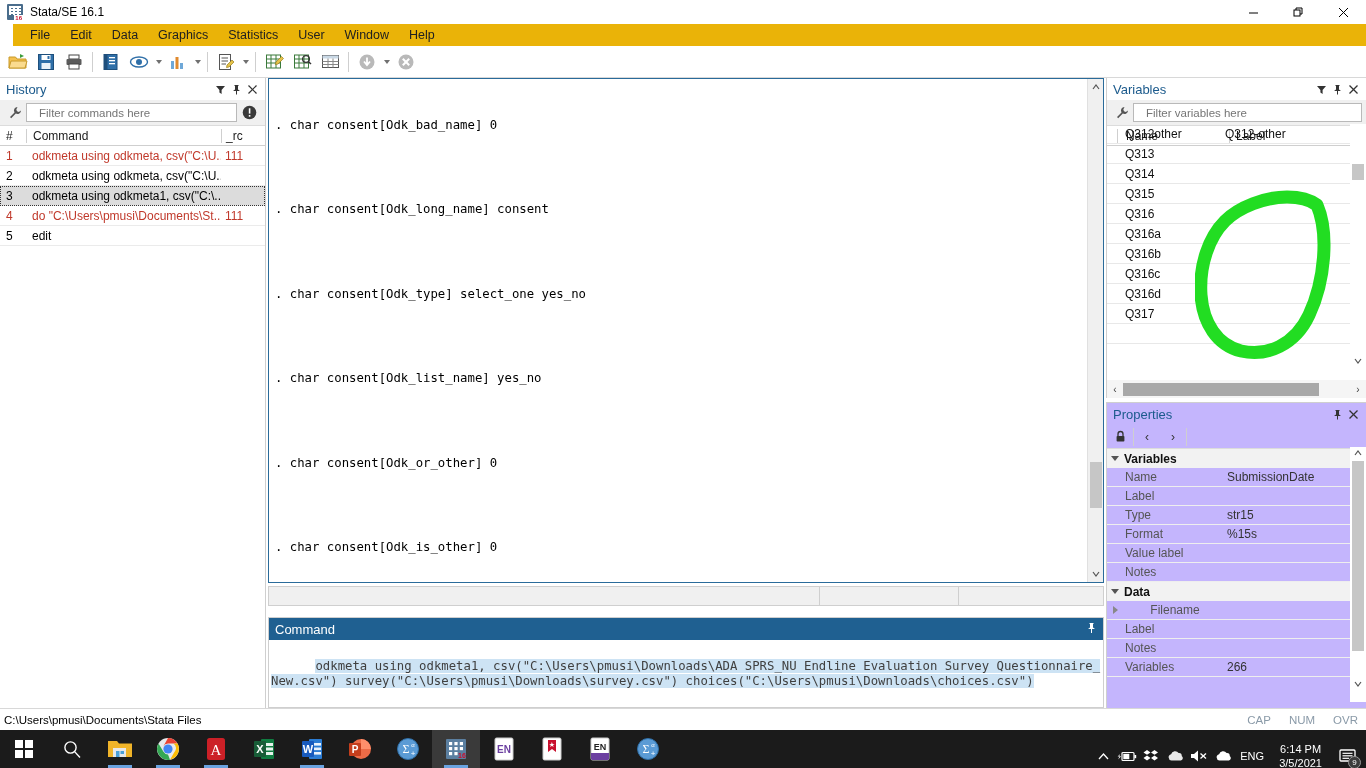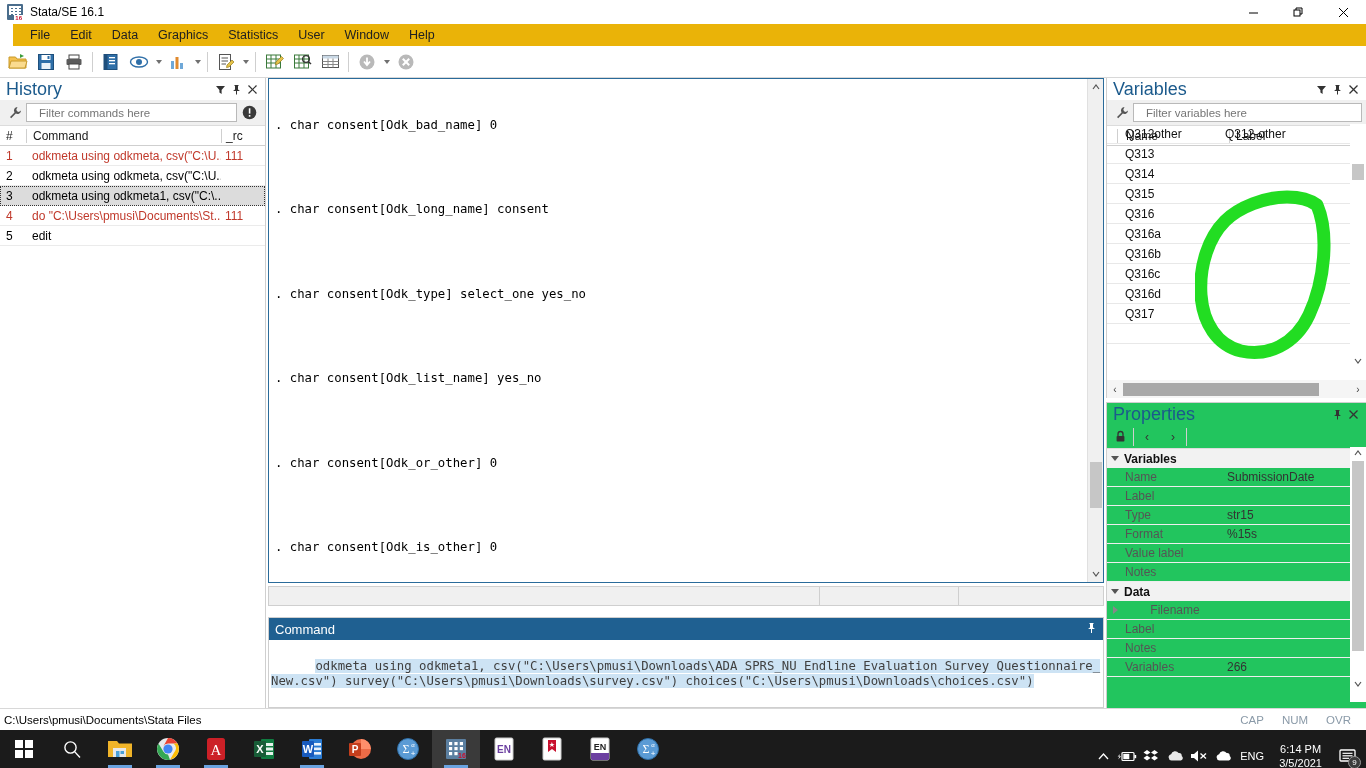--- a/index.html
+++ b/index.html
@@ -61,21 +61,21 @@
   .tb-sep { width: 1px; height: 20px; background: #cfcfcf; margin: 0 4px; }
   .tb-caret { width: 11px; height: 26px; display: flex; align-items: center; justify-content: center; }
   .tb-caret i {
     border-left: 3.5px solid transparent; border-right: 3.5px solid transparent;
     border-top: 4px solid #707070; display: block;
   }
 
   
   .panel-title {
     height: 22px; display: flex; align-items: center;
-    color: #1b5a8c; font-size: 18px; padding-left: 6px;
+    color: #1b5a8c; font-size: 13px; padding-left: 6px;
   }
   .panel-title .caps { margin-left: auto; display: flex; align-items: center; padding-right: 5px; }
   .cap-btn { width: 16px; height: 16px; display: flex; align-items: center; justify-content: center; color: #333; }
 
   
   .history {
     position: absolute; left: 0; top: 78px; width: 266px; height: 630px;
     background: #ffffff; border-right: 1px solid #cfcfcf;
   }
   .filter-row {
@@ -173,21 +173,21 @@
   .var-hscroll {
     position: absolute; left: 0; right: 0; bottom: 0; height: 18px;
     background: #f5f5f5; display: flex; align-items: center;
   }
   .hs-arrow { width: 16px; text-align: center; font-size: 10px; color: #444; }
   .hs-thumb { height: 13px; background: #a8a8a8; }
 
   
   .properties {
     position: absolute; left: 1106px; top: 402px; width: 260px; height: 306px;
-    background: #22c55e; border-left: 1px solid #cfcfcf; border-top: 1px solid #cfcfcf;
+    background: #c4b5fd; border-left: 1px solid #cfcfcf; border-top: 1px solid #cfcfcf;
   }
   .prop-toolbar {
     height: 24px; display: flex; align-items: center; border-bottom: 1px solid #dcdcdc;
   }
   .pt-btn {
     width: 26px; height: 22px; display: flex; align-items: center;
     justify-content: center; color: #333; font-size: 12px;
   }
   .pt-sep { width: 1px; height: 18px; background: #cfcfcf; }
   .prop-group {
@@ -211,21 +211,21 @@
   }
   .prop-scroll { position: absolute; right: 0; top: 44px; bottom: 6px; width: 16px; background: #fff; }
 
   
   .statusbar {
     position: absolute; left: 0; top: 708px; width: 1366px; height: 22px;
     background: #ffffff; border-top: 1px solid #d8d8d8;
     display: flex; align-items: center; font-size: 11.5px; color: #000;
     padding-left: 4px;
   }
-  .sb-right { margin-left: auto; display: flex; gap: 18px; padding-right: 15px; color: #8a9aa8; }
+  .sb-right { margin-left: auto; display: flex; gap: 18px; padding-right: 8px; color: #8a9aa8; }
 
   
   .taskbar {
     position: absolute; left: 0; top: 730px; width: 1366px; height: 38px;
     background: #1b1b1b; display: flex; align-items: center;
   }
   .tk-item {
     width: 48px; height: 38px; display: flex; align-items: center;
     justify-content: center; position: relative;
   }

